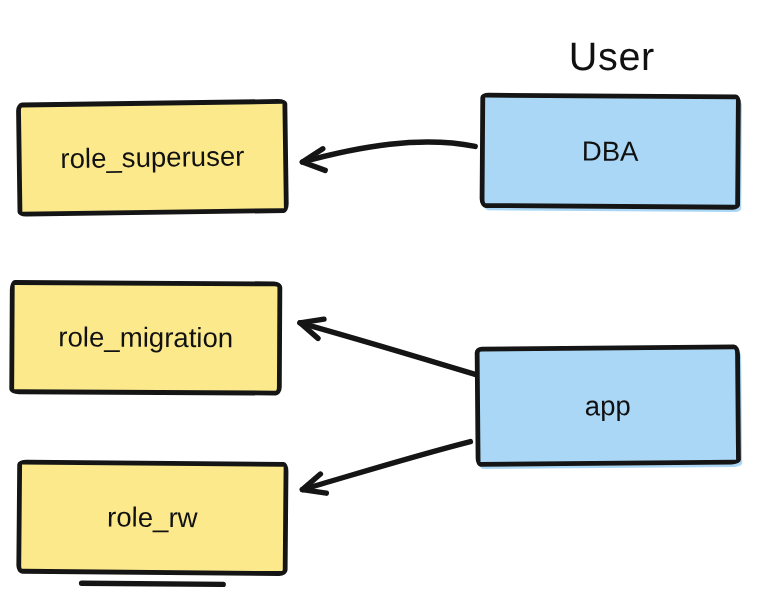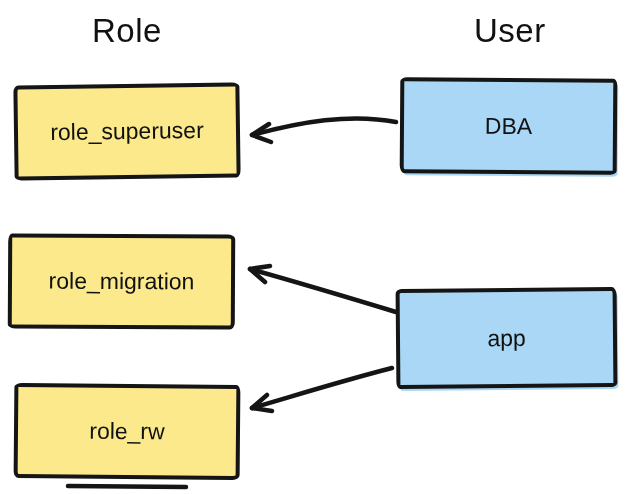--- a/index.html
+++ b/index.html
@@ -16,21 +16,21 @@
     overflow: hidden;
   }
   .col-header {
     position: absolute;
     font-size: 33px;
     font-weight: 500;
     color: #111;
     letter-spacing: 0.5px;
   }
   .col-header.role { left: 92px; top: 12px; width: 150px; text-align: left; }
-  .col-header.user { left: 474px; top: 12px; width: 150px; text-align: left; }
+  .col-header.user { left: 474px; top: 28px; width: 150px; text-align: left; }
 
   .box {
     position: absolute;
     display: flex;
     align-items: center;
     justify-content: center;
     border: 4px solid #151515;
     font-size: 23px;
     color: #111;
     box-sizing: border-box;
@@ -80,21 +80,20 @@
     stroke-width: 4.5;
     stroke-linecap: round;
     stroke-linejoin: round;
   }
 </style>
 </head>
 <body>
 
 <div class="canvas">
 
-  <div class="col-header role">Role</div>
 
   <div class="col-header user">User</div>
 
   <div class="box role-fill b-superuser">
     <span>role_superuser</span>
   </div>
 
   <div class="box user-fill b-dba">
     <span>DBA</span>
   </div>

